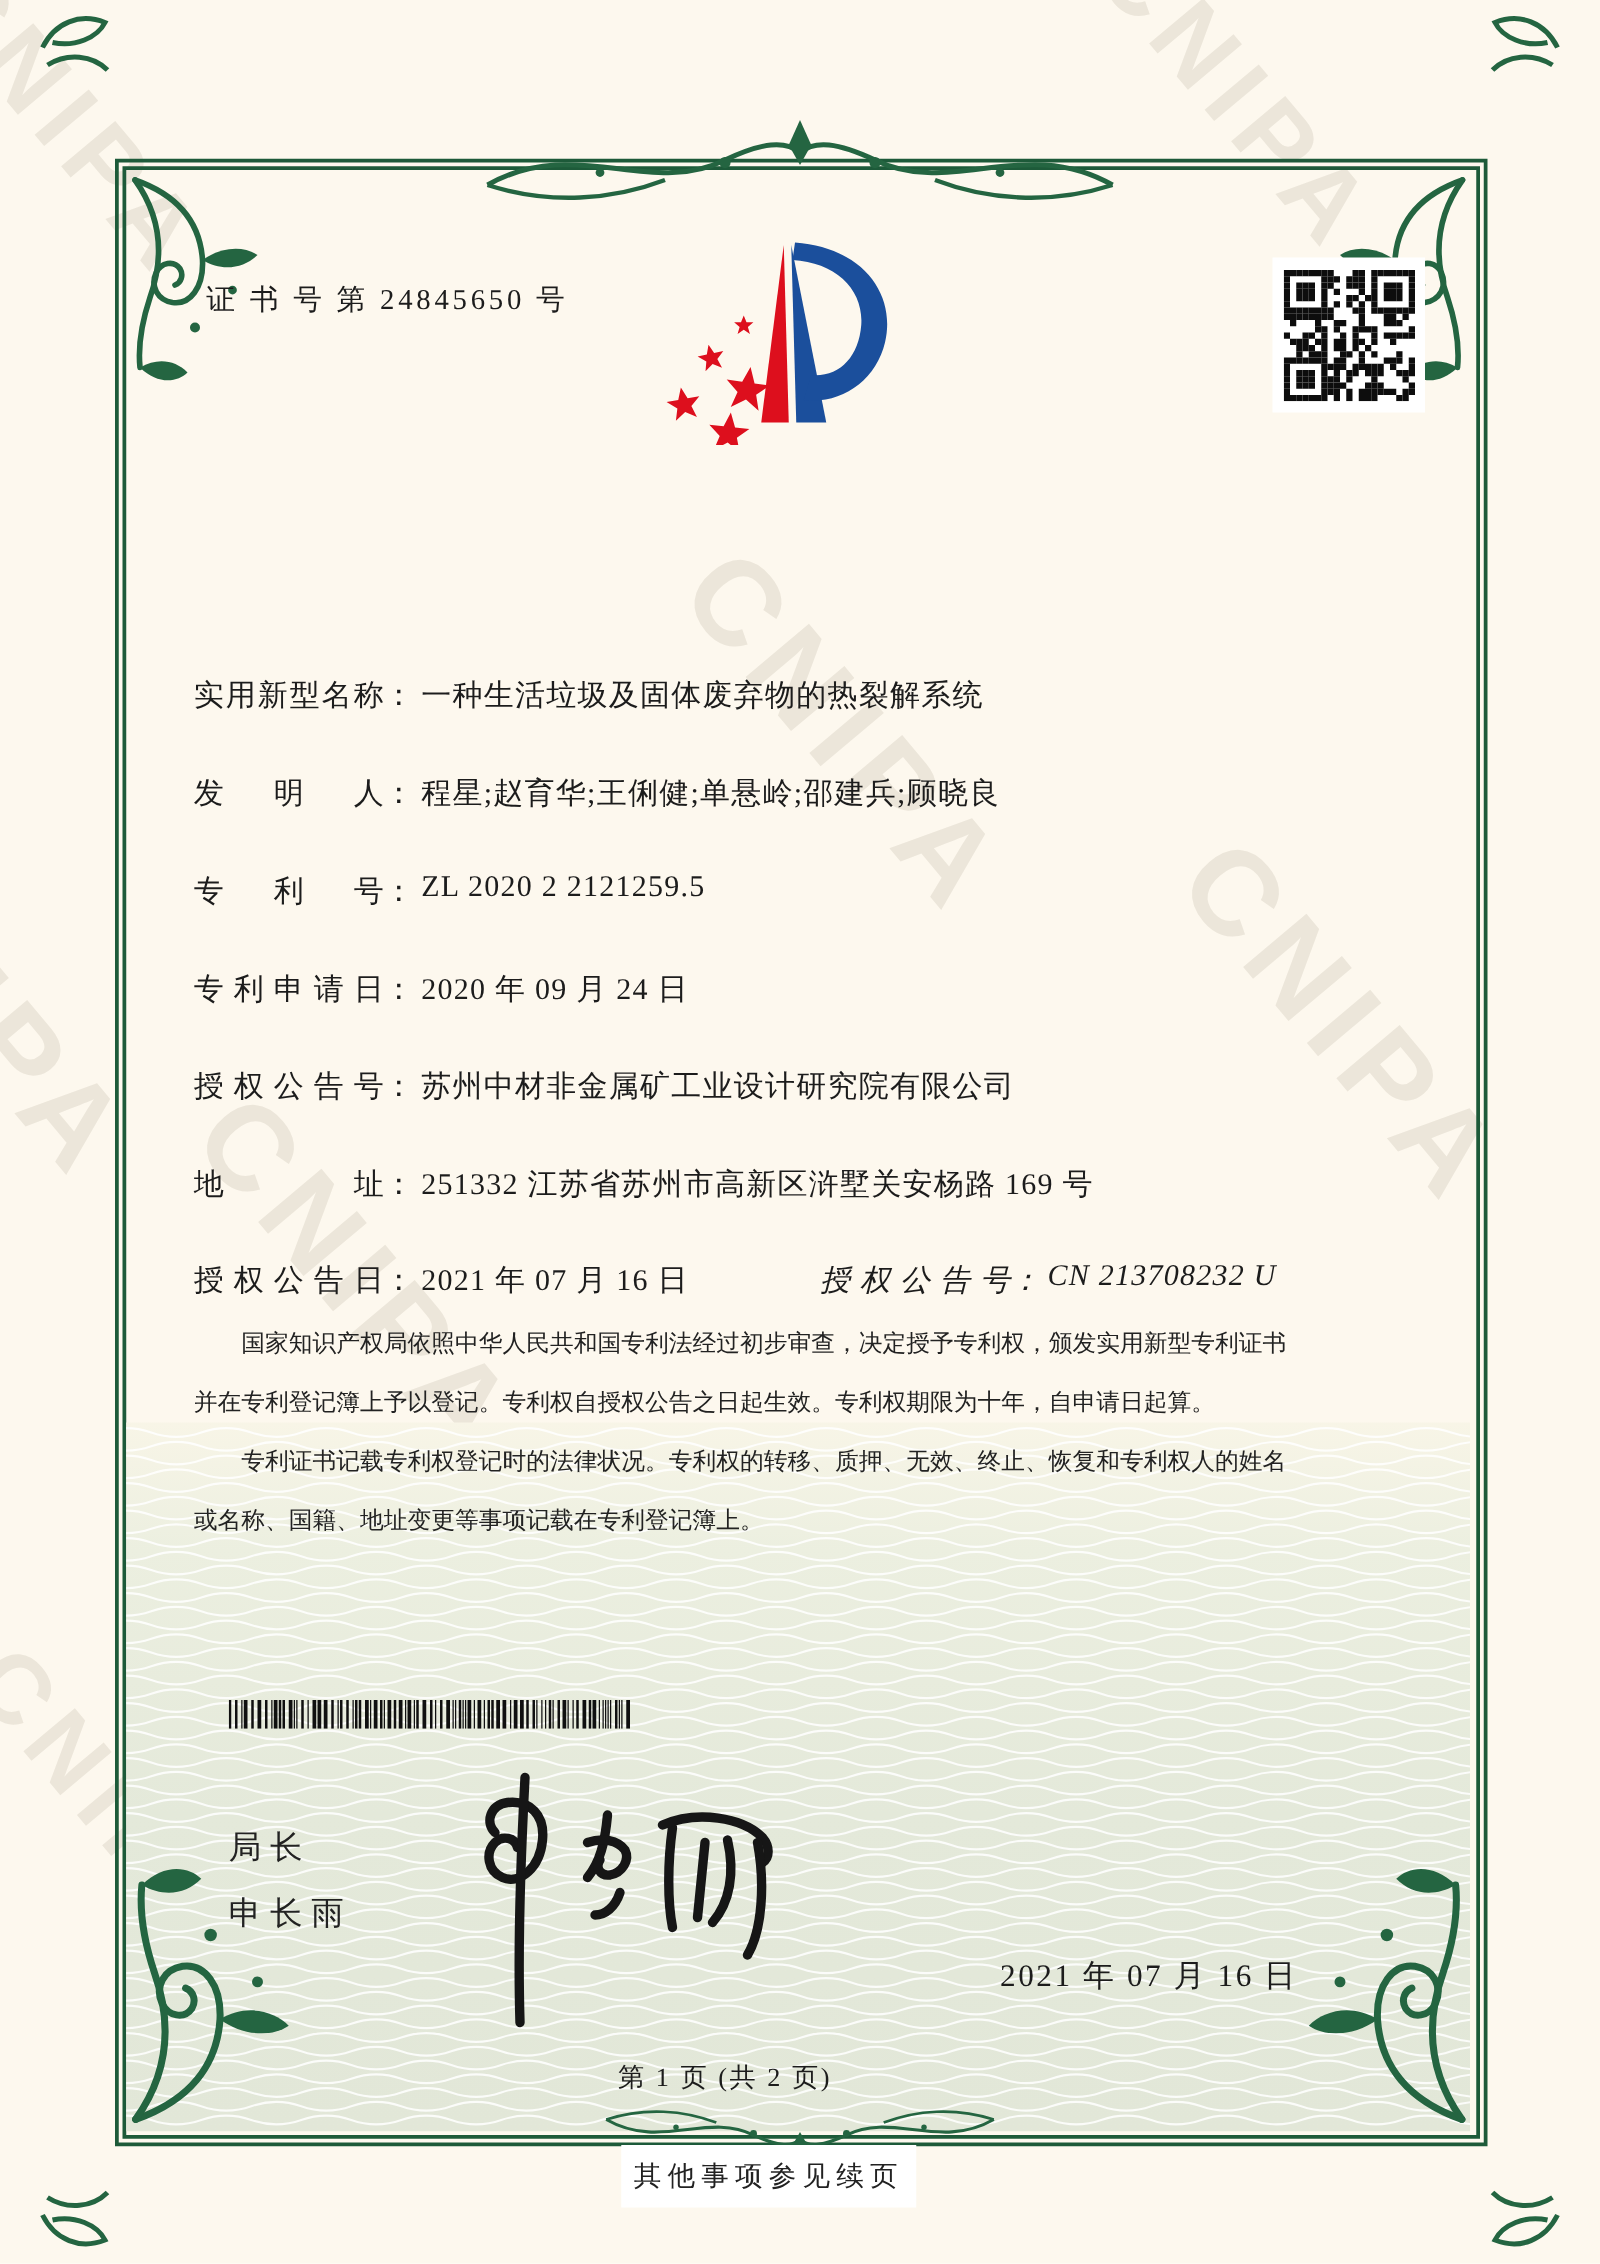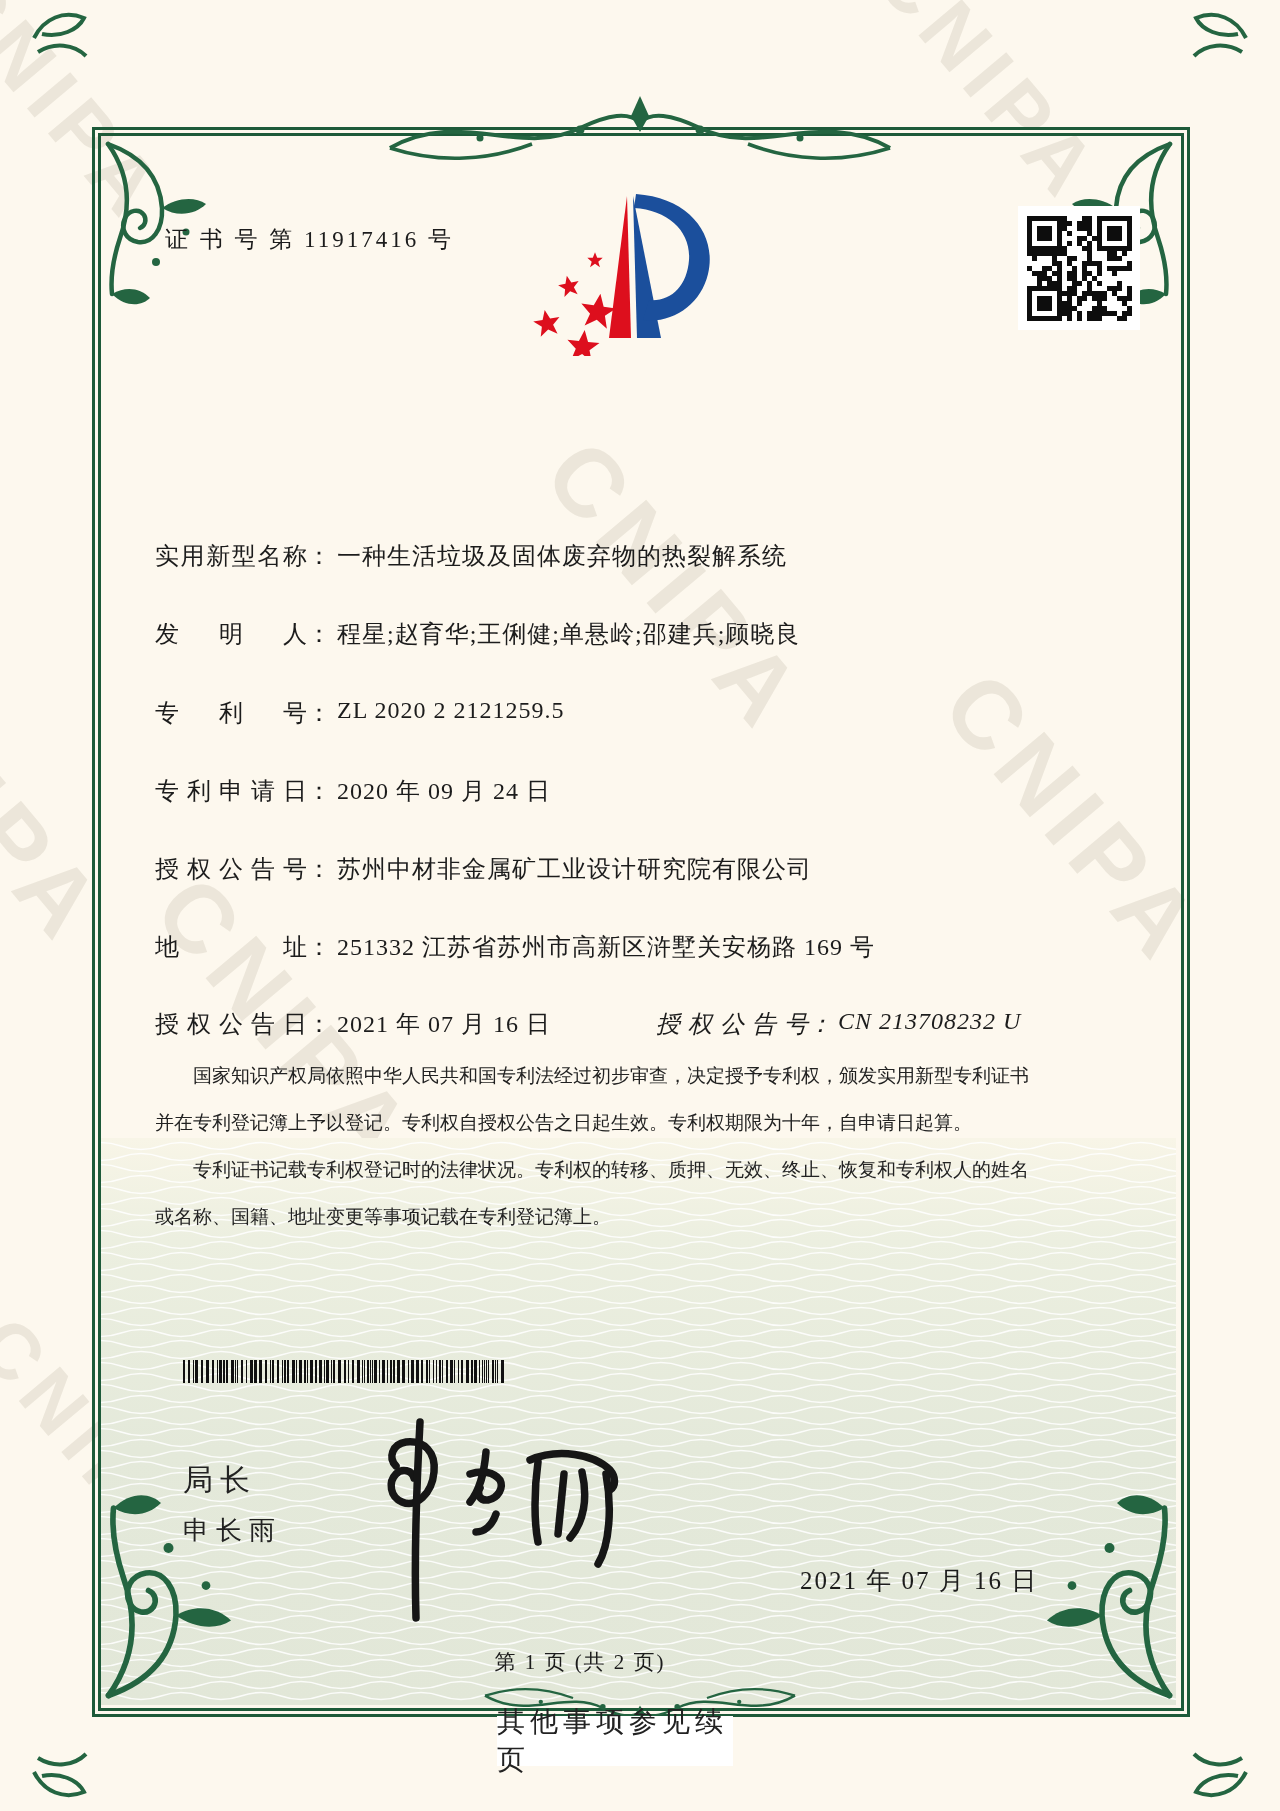--- a/index.html
+++ b/index.html
@@ -51,35 +51,35 @@
   .val{display:inline-block; margin-left:6px; letter-spacing:1px; vertical-align:top;}
   .grant2{position:absolute; left:501px; top:0; white-space:nowrap;font-style:italic;}
   
   .body-text{
     position:absolute; left:155px; top:1052px; width:874px;
     font-size:19px; line-height:47px; text-align:justify; color:#222;
   }
   .body-text p{margin:0; text-indent:2em;}
   .barcode{position:absolute; left:183px; top:1360px; width:328px; height:23px;}
   .commissioner-label{
-    position:absolute; left:183px; top:1460px; font-size:30px; letter-spacing:7px;
+    position:absolute; left:183px; top:1460px; font-size:26px; letter-spacing:7px;
     font-family:Liberation Sans, sans-serif; color:#222;
   }
   .commissioner-name{
     position:absolute; left:183px; top:1513px; font-size:26px; letter-spacing:7px;
     font-family:"Liberation Sans","DejaVu Sans",sans-serif; color:#222;
   }
   .signature{position:absolute; left:358px; top:1414px;}
   .sign-date{position:absolute; left:800px; top:1564px; font-size:25px; letter-spacing:2px;}
   .page-info{position:absolute; left:430px; top:1648px; width:300px; text-align:center; font-size:21px; letter-spacing:2px;}
   .note-box{
     position:absolute; left:497px; top:1716px; width:236px; height:50px;
     background:#ffffff; display:flex; align-items:center; justify-content:center;
   }
-  .note-box span{font-size:28px; letter-spacing:5px; color:#222;}
+  .note-box span{font-size:22px; letter-spacing:5px; color:#222;}
   .ornaments{position:absolute; left:0; top:0; pointer-events:none;}
 </style>
 </head>
 <body>
 
 <div class="page">
 
   <div class="wm" style="left:-8px;top:-50px;font-size:82px;">CNIPA</div>
   <div class="wm" style="left:928px;top:-70px;font-size:82px;">CNIPA</div>
   <div class="wm" style="left:608px;top:420px;font-size:96px;">CNIPA</div>
@@ -132,21 +132,21 @@
 
     <use href="#band" transform="translate(640,128)"></use>
     <use href="#band" transform="translate(640,1708) scale(0.62,-0.62)"></use>
 
     <use href="#curl" transform="translate(34,12)"></use>
     <use href="#curl" transform="translate(1246,12) scale(-1,1)"></use>
     <use href="#curl" transform="translate(34,1798) scale(1,-1)"></use>
     <use href="#curl" transform="translate(1246,1798) scale(-1,-1)"></use>
   </svg>
 
-  <div class="cert-no">证 书 号 第 11917416 号</div>
+  <div class="cert-no">证 书 号 第 24845650 号</div>
 
   <svg class="logo" width="235" height="168" viewBox="0 0 235 168" xmlns="http://www.w3.org/2000/svg">
     <g>
       <path d="M122,8 L104,150 L126,150 Z" fill="#dd0f1d"></path>
       <path d="M128,8 L132,150 L156,150 Z" fill="#1b4f9c"></path>
       <path d="M131,6 C186,10 212,48 203,86 C196,116 168,136 138,132 L144,112 C166,114 182,98 184,72 C186,44 164,22 129,20 Z" fill="#1b4f9c"></path>
     </g>
     <g fill="#dd0f1d">
       <path transform="translate(90,72) scale(0.55)" d="M0,-14 L4,-4 L14,-4 L6,3 L9,13 L0,7 L-9,13 L-6,3 L-14,-4 L-4,-4 Z"></path>
       <path transform="translate(64,98) scale(0.75) rotate(-12)" d="M0,-14 L4,-4 L14,-4 L6,3 L9,13 L0,7 L-9,13 L-6,3 L-14,-4 L-4,-4 Z"></path>

